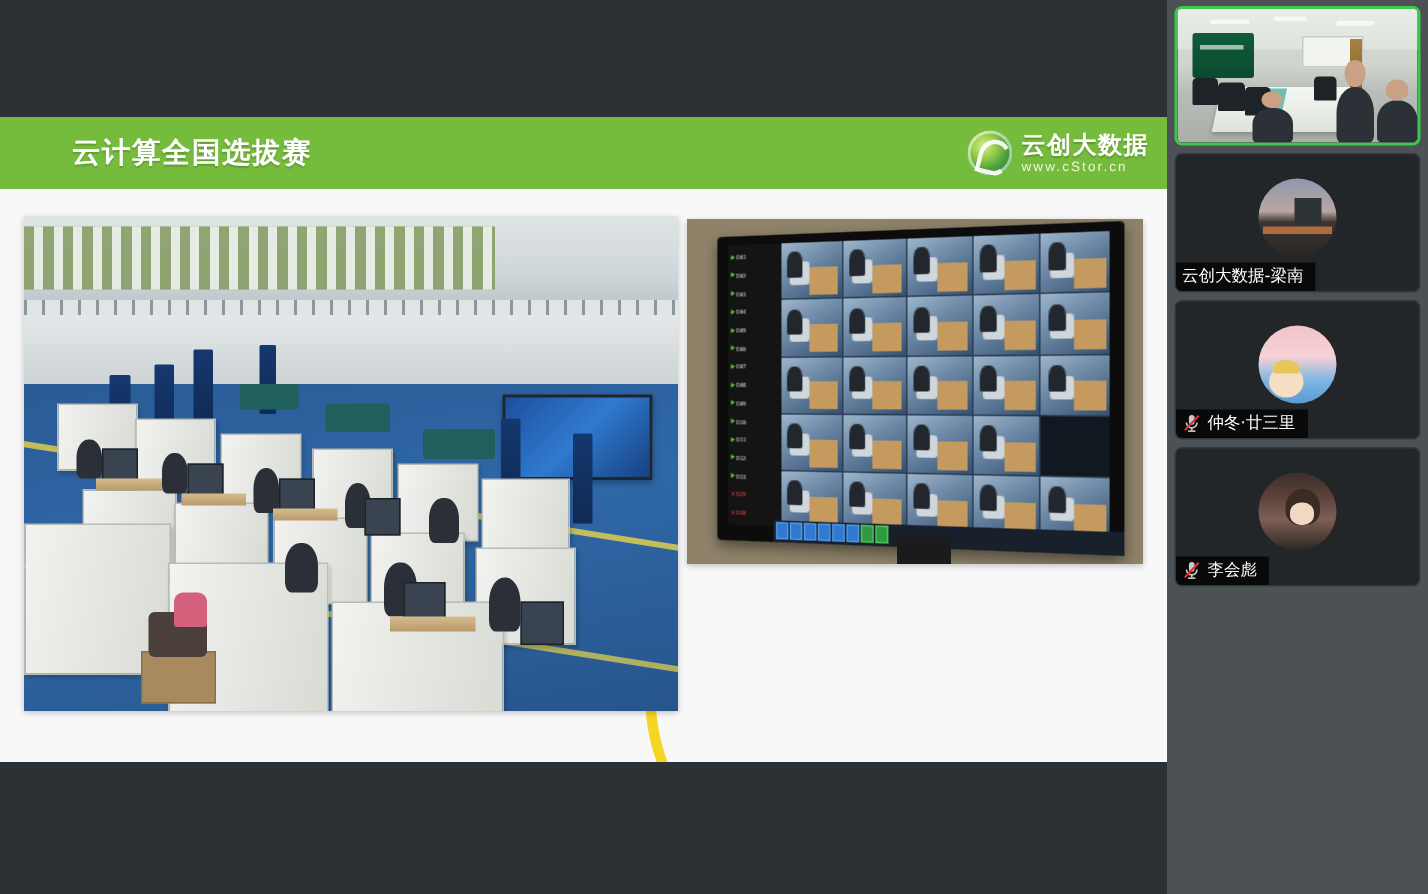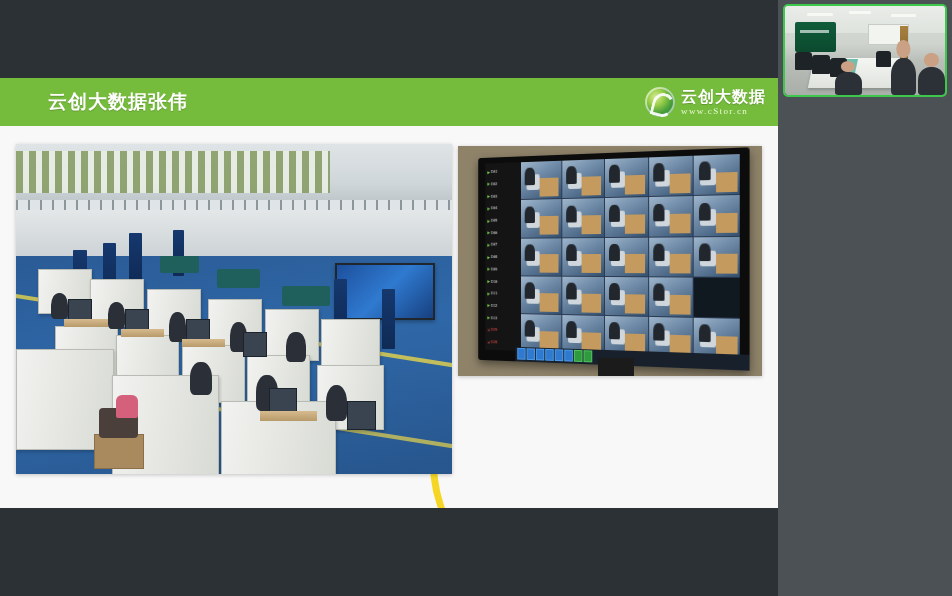--- a/index.html
+++ b/index.html
@@ -77,21 +77,21 @@
     font-weight: bold;
     letter-spacing: 1px;
     text-shadow: 0 1px 1px rgba(0,0,0,.2);
   }
   .logo-url {
     display: block;
     color: #eaf7d6;
     font-size: 9px;
     letter-spacing: 1.4px;
     margin-top: 2px;
-    font-family: Liberation Serif, serif;
+    font-family: Liberation Sans, sans-serif;
   }
 
   
   #slide {
     position: absolute;
     left: 0; top: 126px;
     width: 778px; height: 382px;
     background: #f7f8f7;
     overflow: hidden;
   }
@@ -481,21 +481,21 @@
   .mic { width:13px; height:14px; flex:0 0 auto; display:block; }
 </style>
 </head>
 <body>
 
 <div id="app">
 
   <div id="stage">
 
     <div id="banner">
-      <div id="banner-title">云创大数据张伟</div>
+      <div id="banner-title">云计算全国选拔赛</div>
 
       <div id="brand-logo">
         <span class="logo-mark"></span>
         <span class="logo-text">
           <span class="logo-cn">云创大数据</span>
           <span class="logo-url">www.cStor.cn</span>
         </span>
       </div>
     </div>
 
@@ -746,15 +746,57 @@
             </div>
             <div class="sitter" style="left:66%;top:58%;width:16%;height:42%">
               <span class="head"></span>
             </div>
             <div class="sitter" style="left:83%;top:68%;width:17%;height:32%">
               <span class="head"></span>
             </div>
           </div>
         </div>
       </div>
+      <div class="tile">
+        <div class="tile-video">
+          <div class="avatar av-city"></div>
+        </div>
+        <div class="tile-label">
+          <span class="tile-name">云创大数据-梁南</span>
+        </div>
+      </div>
+      <div class="tile">
+        <div class="tile-video">
+          <div class="avatar av-anime1"></div>
+        </div>
+        <div class="tile-label">
+          <span>
+            <svg class="mic" viewBox="0 0 24 24" aria-hidden="true">
+              <rect x="8.5" y="2" width="7" height="12" rx="3.5" fill="#c9c9c9"></rect>
+              <path d="M5.5 11.5a6.5 6.5 0 0 0 13 0" stroke="#c9c9c9" stroke-width="2" fill="none"></path>
+              <rect x="11" y="17" width="2" height="4.5" fill="#c9c9c9"></rect>
+              <rect x="7.5" y="21" width="9" height="2" fill="#c9c9c9"></rect>
+              <line x1="3.5" y1="21" x2="20.5" y2="3" stroke="#e03030" stroke-width="2.6"></line>
+            </svg>
+          </span>
+          <span class="tile-name">仲冬·廿三里</span>
+        </div>
+      </div>
+      <div class="tile">
+        <div class="tile-video">
+          <div class="avatar av-anime2"></div>
+        </div>
+        <div class="tile-label">
+          <span>
+            <svg class="mic" viewBox="0 0 24 24" aria-hidden="true">
+              <rect x="8.5" y="2" width="7" height="12" rx="3.5" fill="#c9c9c9"></rect>
+              <path d="M5.5 11.5a6.5 6.5 0 0 0 13 0" stroke="#c9c9c9" stroke-width="2" fill="none"></path>
+              <rect x="11" y="17" width="2" height="4.5" fill="#c9c9c9"></rect>
+              <rect x="7.5" y="21" width="9" height="2" fill="#c9c9c9"></rect>
+              <line x1="3.5" y1="21" x2="20.5" y2="3" stroke="#e03030" stroke-width="2.6"></line>
+            </svg>
+          </span>
+          <span class="tile-name">李会彪</span>
+        </div>
+      </div>
     </div>
 
 </div>
 
 </body></html>

